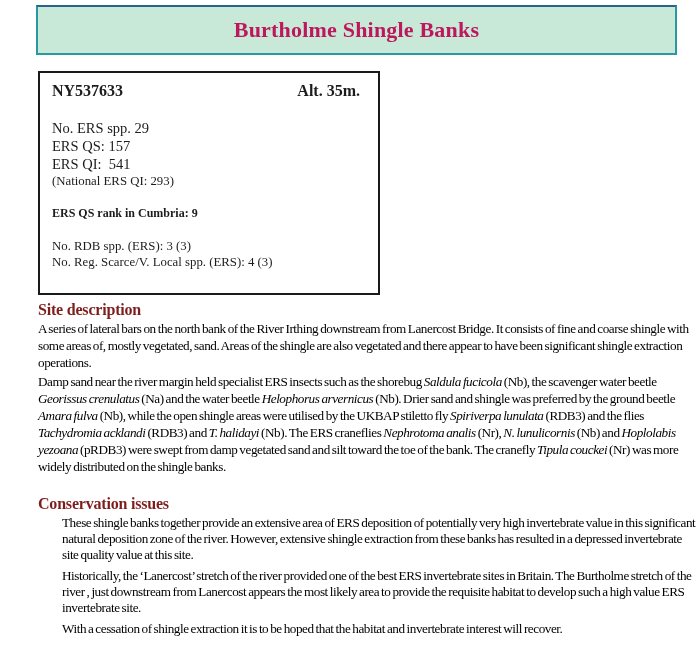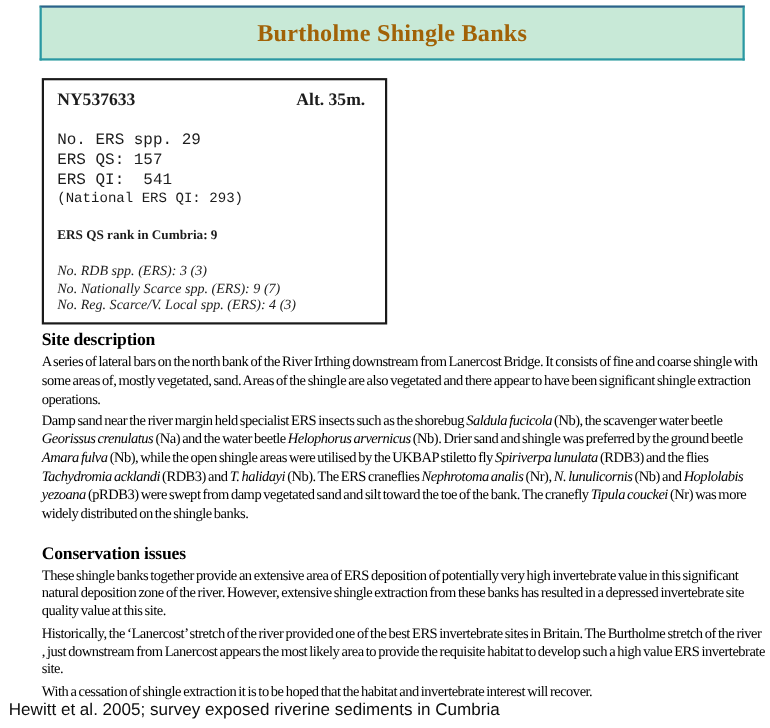--- a/index.html
+++ b/index.html
@@ -11,47 +11,47 @@
   }
 
   
   .banner {
     position:absolute; left:36px; top:5px; width:641px; height:50px;
     background:var(--banner-bg,#c8e9d7);
     border:2px solid var(--banner-border,#2a98a3);
     border-top-color:#2b628b;
     display:flex; align-items:center; justify-content:center;
   }
-  .banner-title { font-weight:700; font-size:22px; letter-spacing:0.2px; color:#a16207; }
+  .banner-title { font-weight:700; font-size:22px; letter-spacing:0.2px; color:#be185d; }
 
   
   .stats-box {
-    position:absolute; left:38px; top:71px; width:314px; height:224px;
+    position:absolute; left:38px; top:71px; width:342px; height:224px;
     border:2px solid #1a1a1a; background:#fff; padding:9px 12px 0 12px;
   }
   .stats-header { display:flex; justify-content:space-between; font-weight:700; font-size:16px; line-height:18px; }
   .stats-header .alt { padding-right:6px; }
-  .stats-group { margin-top:19px;font-family:Liberation Mono, monospace; }
+  .stats-group { margin-top:19px; }
   .stats-line { font-size:14.5px; line-height:18px; white-space:pre-wrap; }
   .stats-line.small { font-size:12.8px; line-height:16px; }
   .rank-line { margin-top:15px; font-weight:700; font-size:12px; line-height:18px; }
-  .scarce-group { margin-top:17px;font-style:italic; }
+  .scarce-group { margin-top:17px; }
   .scarce-group .stats-line { font-size:12.8px; line-height:15.5px; }
 
   
   .section { position:absolute; left:38px; width:658px; }
   .sec-site { top:301px; }
   .sec-invert { top:372px; }
   .sec-conserv { top:495px; }
-  .sec-heading { font-size:16px; font-weight:700; line-height:18px; letter-spacing:-0.2px; color:#000000; }
+  .sec-heading { font-size:16px; font-weight:700; line-height:18px; letter-spacing:-0.2px; color:#7f1d1d; }
   .section p {
     font-size:13.2px; line-height:17px; letter-spacing:-0.45px; word-spacing:-0.9px;
     margin:1px 0 0 0; color:#000000;
   }
-  .sec-conserv p { line-height:16px; margin-top:2px; }
+  .sec-conserv p { line-height:16px; margin-top:2px;margin-left:24px; }
   .sec-conserv p + p { margin-top:5px; }
   .section p i { font-style:italic;text-align:center; }
 
   
   .caption {
     position:absolute; left:8px; top:636px;
     font-family:"Liberation Sans","DejaVu Sans",sans-serif;
     font-size:15.5px; line-height:19px; color:#0d0d0d;
   }
 </style>
@@ -71,36 +71,34 @@
     </div>
     <div class="stats-group">
       <div class="stats-line">No. ERS spp. 29</div>
       <div class="stats-line">ERS QS: 157</div>
       <div class="stats-line">ERS QI:  541</div>
       <div class="stats-line small">(National ERS QI: 293)</div>
     </div>
     <div class="rank-line">ERS QS rank in Cumbria: 9</div>
     <div class="scarce-group">
       <div class="stats-line">No. RDB spp. (ERS): 3 (3)</div>
-      <div class="stats-line">No. Nationally Scarce spp. (ERS): 9 (7)</div>
       <div class="stats-line">No. Reg. Scarce/V. Local spp. (ERS): 4 (3)</div>
     </div>
   </div>
 
   <section class="section sec-site">
     <h3 class="sec-heading">Site description</h3>
     <p><span>A series of lateral bars on the north bank of the River Irthing downstream from Lanercost Bridge. It consists of fine and coarse shingle with some areas of, mostly vegetated, sand.  Areas of the shingle are also vegetated and there appear to have been significant shingle extraction operations.</span></p>
   </section>
 
   <section class="section sec-invert">
     <p><span>Damp sand near the river margin held specialist ERS insects such as the shorebug </span><i>Saldula fucicola</i><span> (Nb), the scavenger water beetle </span><i>Georissus crenulatus</i><span> (Na) and the water beetle </span><i>Helophorus arvernicus</i><span> (Nb). Drier sand and shingle was preferred by the ground beetle </span><i>Amara fulva</i><span> (Nb), while the open shingle areas were utilised by the UKBAP stiletto fly </span><i>Spiriverpa lunulata</i><span> (RDB3) and the flies </span><i>Tachydromia acklandi</i><span> (RDB3) and </span><i>T. halidayi</i><span> (Nb). The ERS craneflies </span><i>Nephrotoma analis</i><span> (Nr), </span><i>N. lunulicornis</i><span> (Nb) and </span><i>Hoplolabis yezoana</i><span> (pRDB3) were swept from damp vegetated sand and silt toward the toe of the bank. The cranefly </span><i>Tipula couckei</i><span> (Nr) was more widely distributed on the shingle banks.</span></p>
   </section>
 
   <section class="section sec-conserv">
     <h3 class="sec-heading">Conservation issues</h3>
     <p><span>These shingle banks together provide an extensive area of ERS deposition of potentially very high invertebrate value in this significant natural deposition zone of the river. However, extensive shingle extraction from these banks has resulted in a depressed invertebrate site quality value at this site.</span></p>
     <p><span>Historically, the ‘Lanercost’ stretch of the river provided one of the best ERS invertebrate sites in Britain. The Burtholme stretch of the river , just downstream from Lanercost appears the most likely area to provide the requisite habitat to develop such a high value ERS invertebrate site.</span></p>
     <p><span>With a cessation of shingle extraction it is to be hoped that the habitat and invertebrate interest will recover.</span></p>
   </section>
 
-  <div class="caption">Hewitt et al. 2005; survey exposed riverine sediments in Cumbria</div>
 
 </div>
 
 </body></html>

